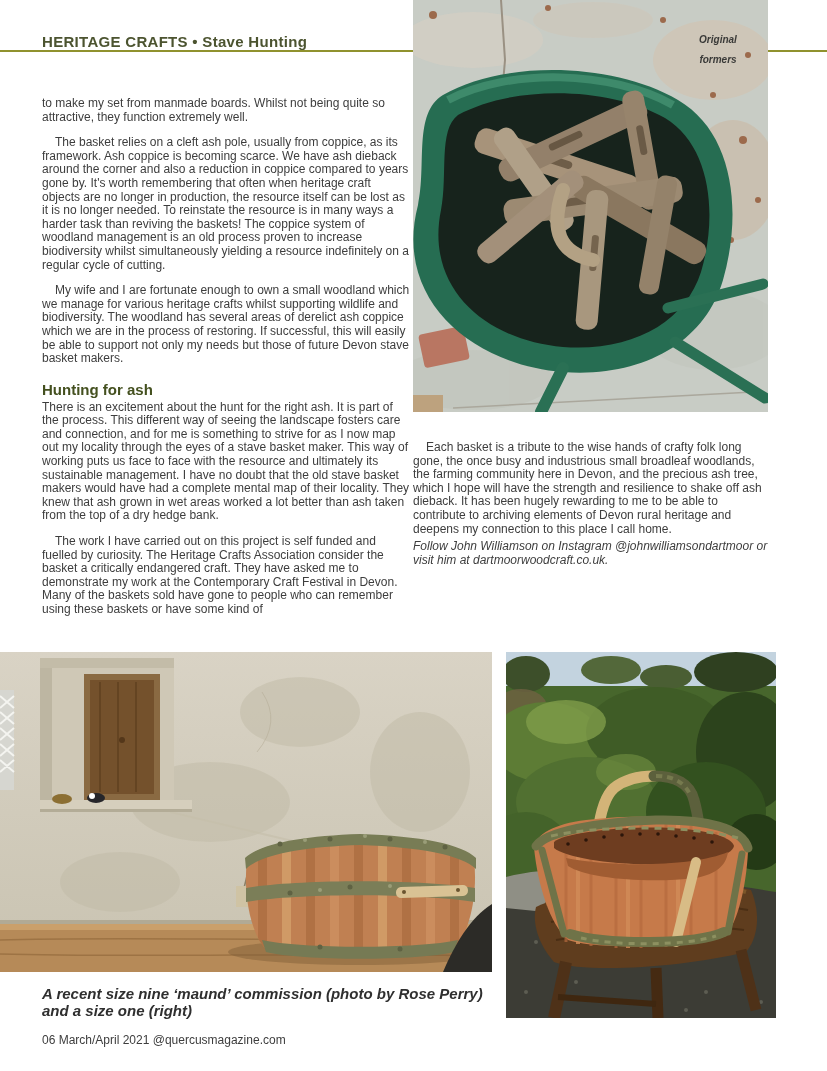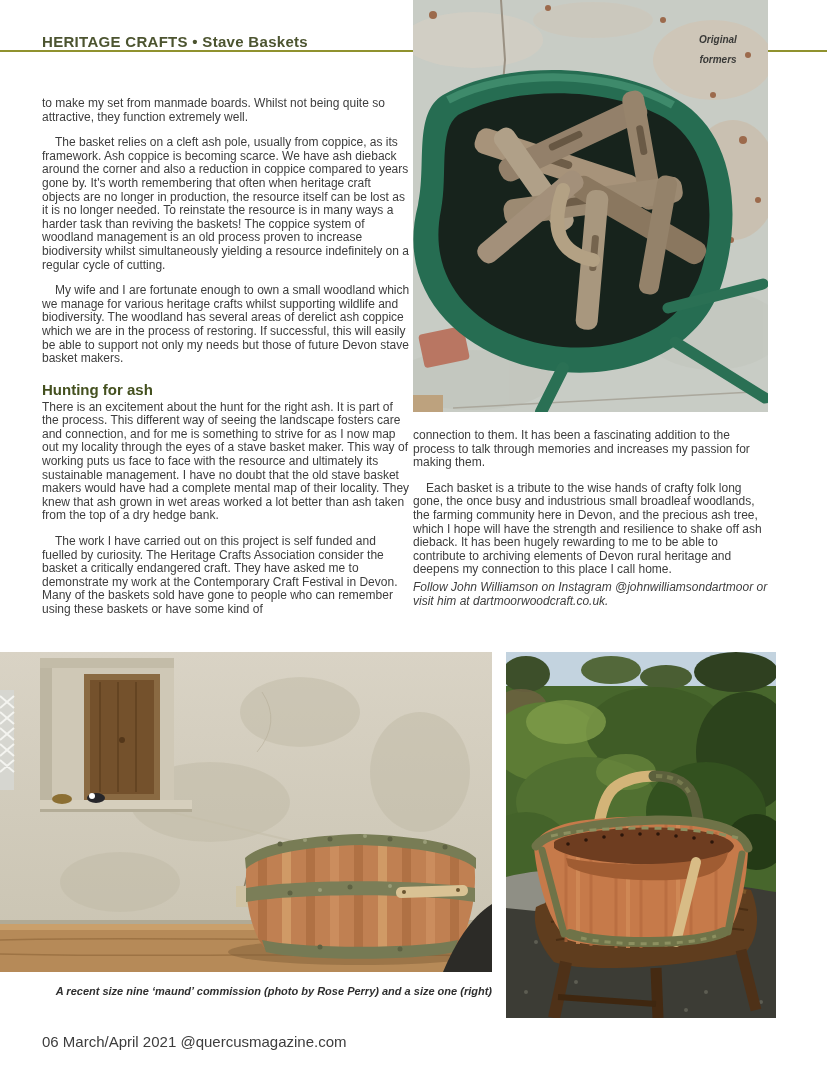--- a/index.html
+++ b/index.html
@@ -35,33 +35,33 @@
     text-align:left;
   }
   p.indent { text-indent:13px;margin-top:12px; }
   h2.section {
     margin:15px 0 3px 0; font-size:15px; font-weight:bold;
     color:#44501f;
   }
   p.follow { margin-top:4px; font-style:italic; }
   .caption {
     position:absolute; left:42px; top:985px; width:450px;
-    font-size:11px; font-weight:bold; font-style:italic; color:#2f2f2f;text-align:right;
+    font-size:15px; font-weight:bold; font-style:italic; color:#2f2f2f;
   }
   .footer {
     position:absolute; left:42px; top:1033px;
-    font-size:15px; color:#3d3d3d;
+    font-size:12px; color:#3d3d3d;
   }
 </style>
 </head>
 <body>
 
 <div class="page">
 
-  <div class="header-title">HERITAGE CRAFTS • Stave Baskets</div>
+  <div class="header-title">HERITAGE CRAFTS • Stave Hunting</div>
   <div class="header-rule"></div>
 
   <figure class="photo photo-top" style="margin:0">
     <svg viewBox="0 0 355 412" preserveAspectRatio="none">
       <rect width="355" height="412" fill="#c8ccc5"></rect>
       <g opacity="0.55">
         <ellipse cx="60" cy="40" rx="70" ry="28" fill="#d8cfc2"></ellipse>
         <ellipse cx="300" cy="60" rx="60" ry="40" fill="#d3c2ae"></ellipse>
         <ellipse cx="320" cy="180" rx="45" ry="60" fill="#cbb8a2"></ellipse>
         <ellipse cx="180" cy="20" rx="60" ry="18" fill="#cfc6b8"></ellipse>
@@ -141,21 +141,20 @@
   <div class="col col-left">
     <p class="body">to make my set from manmade boards. Whilst not being quite so attractive, they function extremely well.</p>
     <p class="body indent">The basket relies on a cleft ash pole, usually from coppice, as its framework. Ash coppice is becoming scarce. We have ash dieback around the corner and also a reduction in coppice compared to years gone by.  It's worth remembering that often when heritage craft objects are no longer in production, the resource itself can be lost as it is no longer needed. To reinstate the resource is in many ways a harder task than reviving the baskets! The coppice system of woodland management is an old process proven to increase biodiversity whilst simultaneously yielding a resource indefinitely on a regular cycle of cutting.</p>
     <p class="body indent">My wife and I are fortunate enough to own a small woodland which we manage for various heritage crafts whilst supporting wildlife and biodiversity. The woodland has several areas of derelict ash coppice which we are in the process of restoring. If successful, this will easily be able to support not only my needs but those of future Devon stave basket makers.</p>
     <h2 class="section">Hunting for ash</h2>
     <p class="body">There is an excitement about the hunt for the right ash. It is part of the process. This different way of seeing the landscape fosters care and connection, and for me is something to strive for as I now map out my locality through the eyes of a stave basket maker. This way of working puts us face to face with the resource and ultimately its sustainable management. I have no doubt that the old stave basket makers would have had a complete mental map of their locality. They knew that ash grown in wet areas worked a lot better than ash taken from the top of a dry hedge bank.</p>
     <p class="body indent">The work I have carried out on this project is self funded and fuelled by curiosity. The Heritage Crafts Association consider the basket a critically endangered craft. They have asked me to demonstrate my work at the Contemporary Craft Festival in Devon. Many of the baskets sold have gone to people who can remember using these baskets or have some kind of</p>
   </div>
 
   <div class="col col-right">
-    <p class="body">connection to them. It has been a fascinating addition to the process to talk through memories and increases my passion for making them.</p>
     <p class="body indent">Each basket is a tribute to the wise hands of crafty folk long gone, the once busy and industrious small broadleaf woodlands, the farming community here in Devon, and the precious ash tree, which I hope will have the strength and resilience to shake off ash dieback. It has been hugely rewarding to me to be able to contribute to archiving elements of Devon rural heritage and deepens my connection to this place I call home.</p>
     <p class="body follow">Follow John Williamson on Instagram @johnwilliamsondartmoor or visit him at dartmoorwoodcraft.co.uk.</p>
   </div>
 
   <figure class="photo photo-bl" style="margin:0">
     <svg viewBox="0 0 492 320" preserveAspectRatio="none">
       <defs>
         <linearGradient id="wallg" x1="0" y1="0" x2="0" y2="1">
           <stop offset="0" stop-color="#d9d3c5"></stop>
             <stop offset="1" stop-color="#c9c3b1"></stop>

